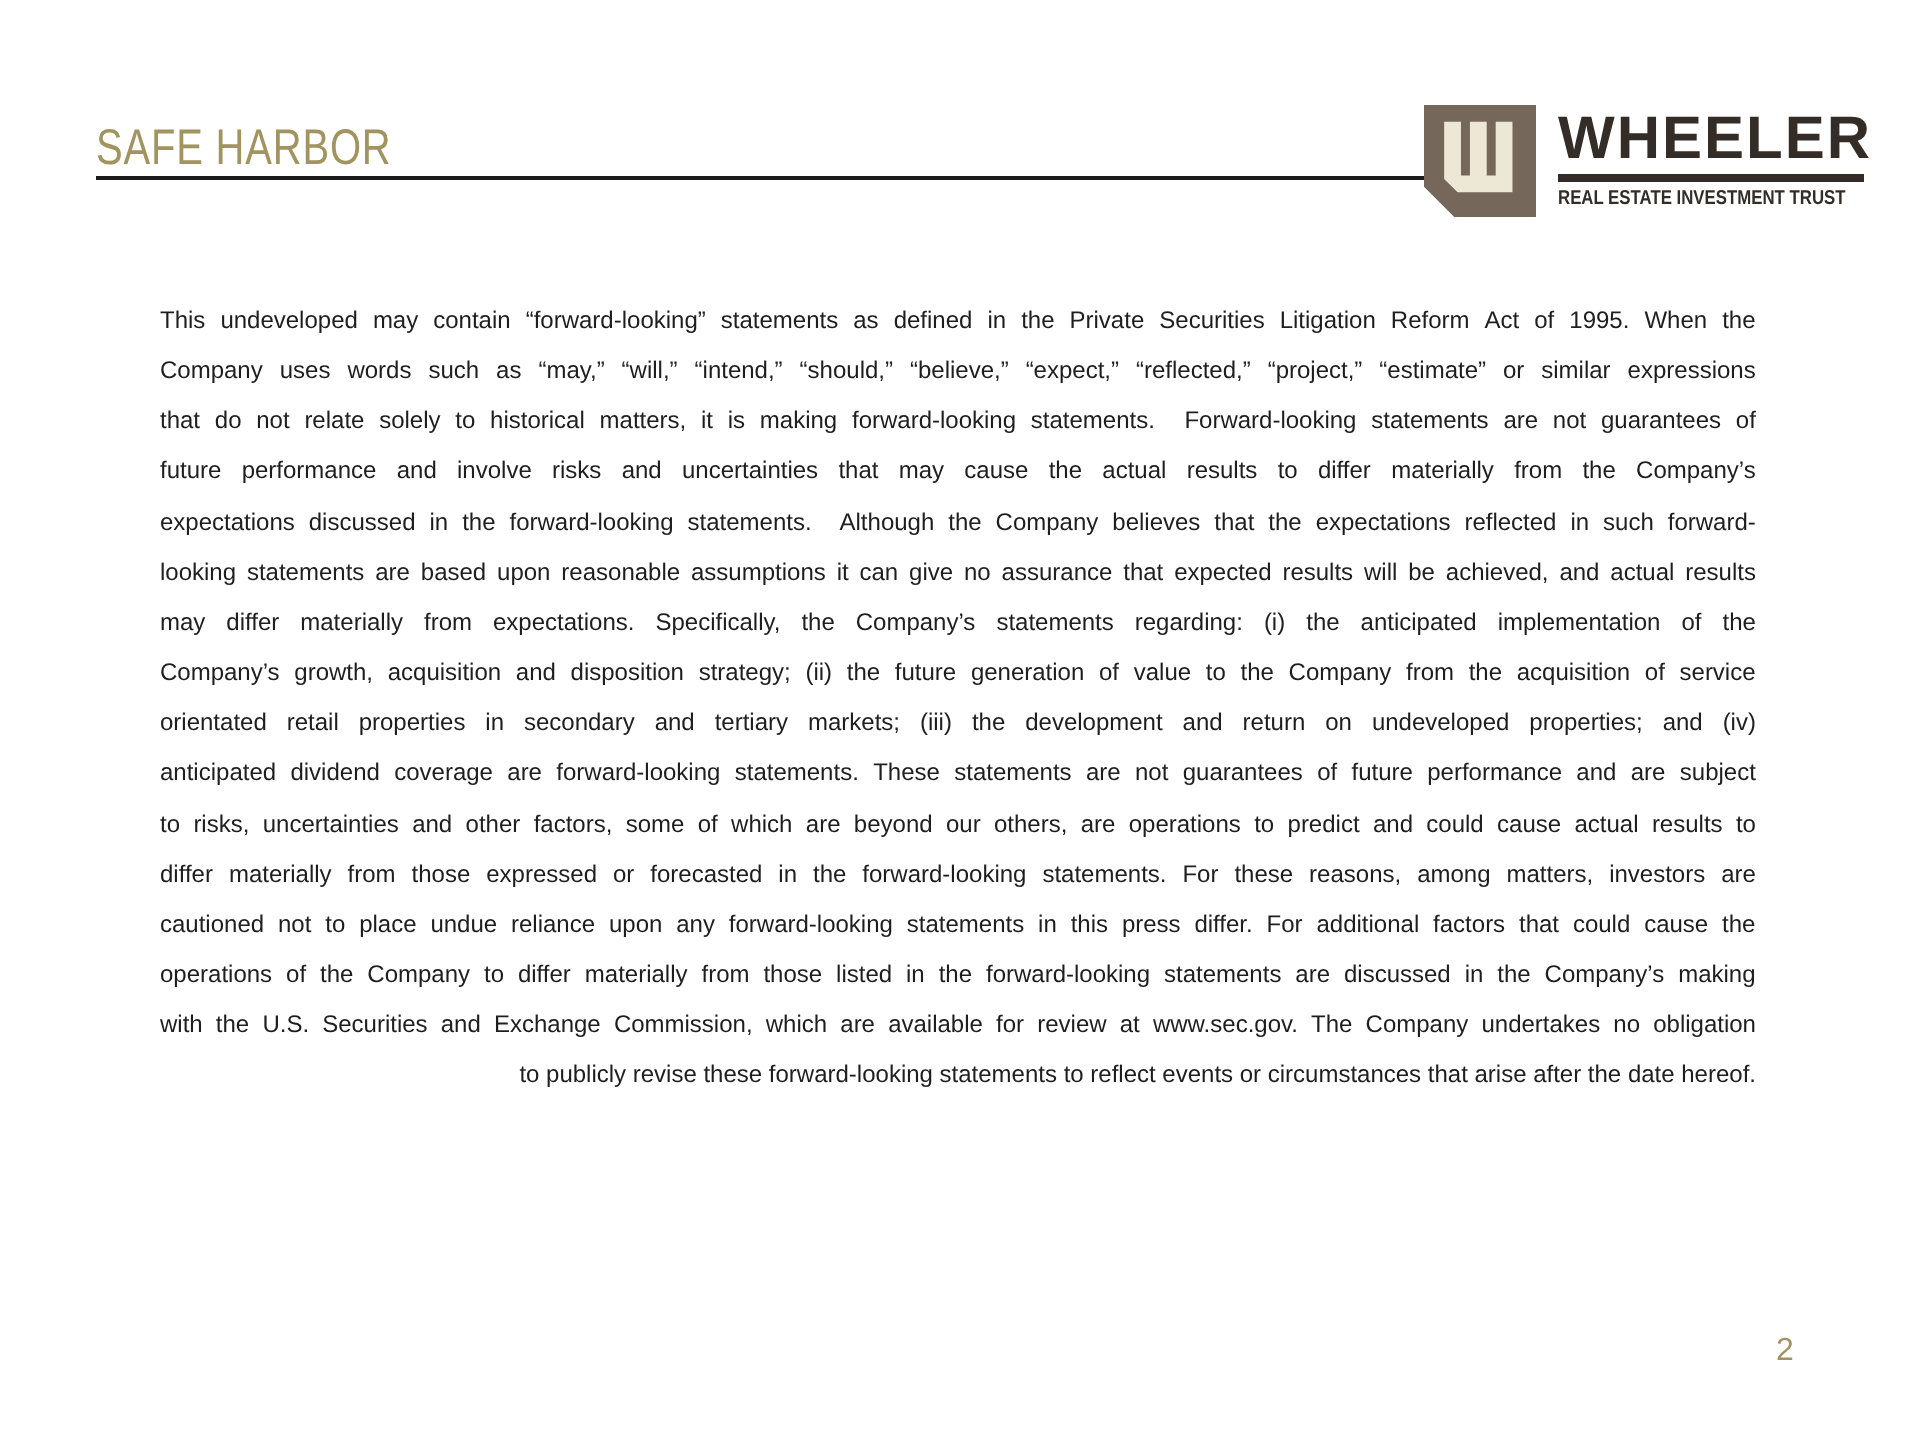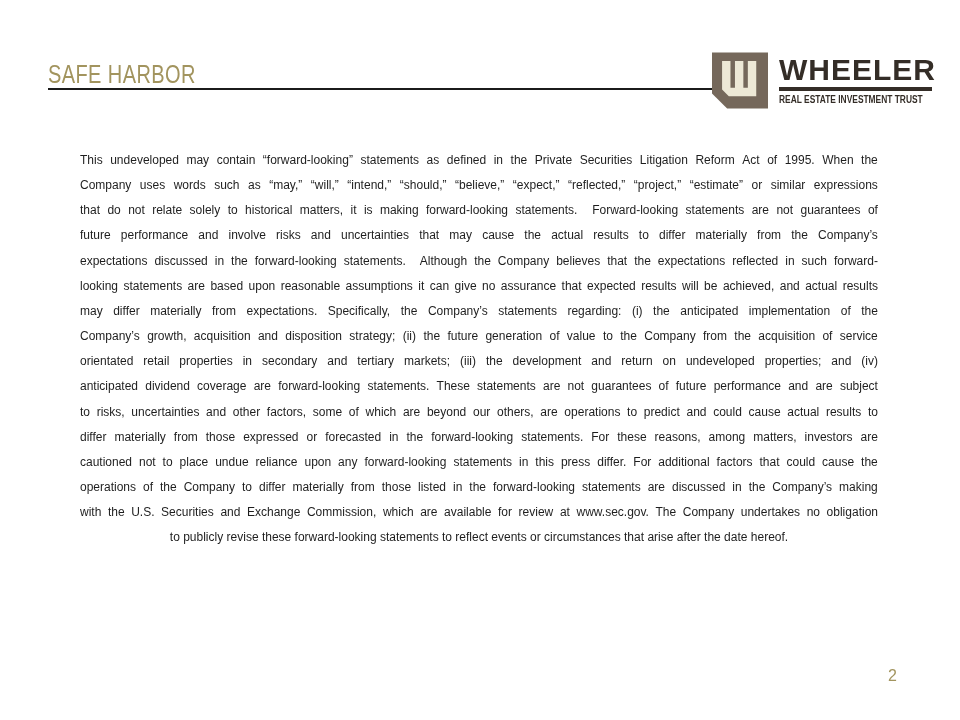--- a/index.html
+++ b/index.html
@@ -63,21 +63,21 @@
     position:absolute;left:80px;top:148px;width:798px;
     color:var(--body-text,#1E1E1E);
     font-size:12px;
   }
   .body-block .line{
     display:flex;justify-content:space-between;
     line-height:25.15px;
     white-space:nowrap;
   }
   .body-block .line.last{
-    display:block;white-space:normal;text-align:center;
+    display:block;white-space:normal;text-align:right;
   }
   
   .page-number{
     position:absolute;left:888px;top:666px;
     font-size:16px;line-height:20px;
     color:var(--accent-gold,#A2945E);
   }
 </style>
 </head>
 <body>

